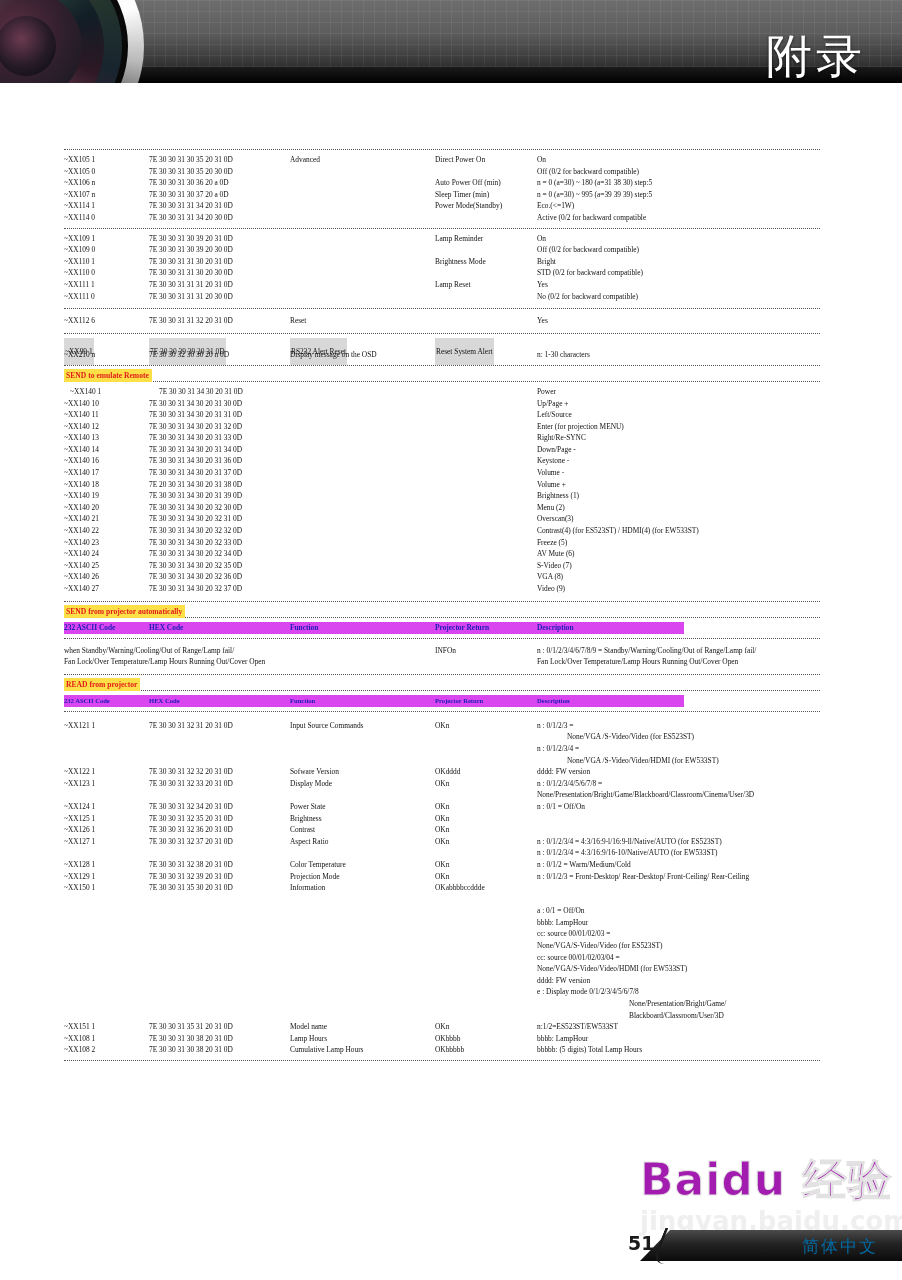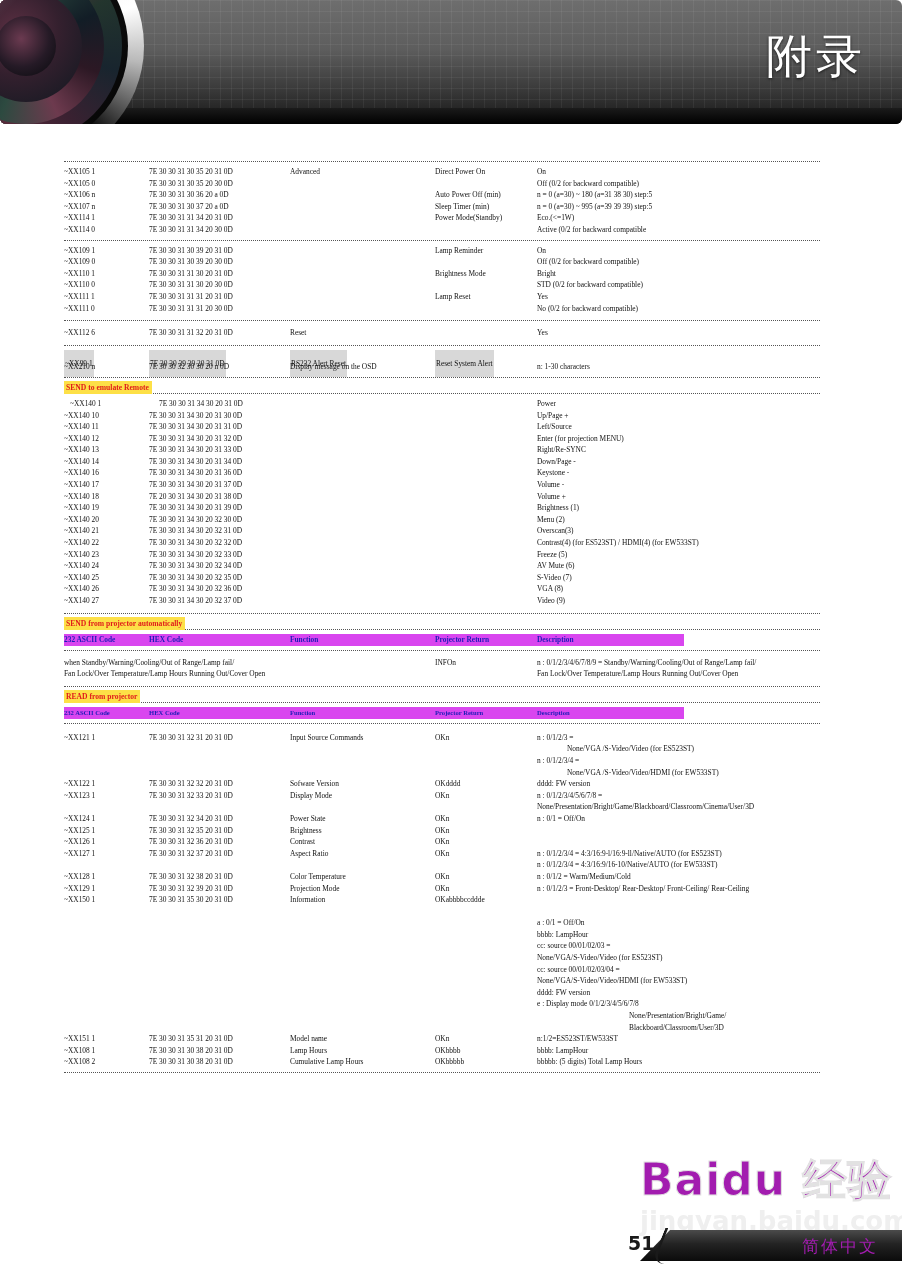--- a/index.html
+++ b/index.html
@@ -7,27 +7,26 @@
   body {
     width: 902px; height: 1280px;
     background: #ffffff;
     font-family: "Liberation Serif", serif;
     position: relative;
     overflow: hidden;
   }
 
   
   .header-band {
-    position: absolute; top:0; left:0; width:902px; height:124px;
+    position: absolute; top:0; left:0; width:902px; height:83px;
     background:
       repeating-linear-gradient(to right, rgba(255,255,255,0.055) 0 1px, transparent 1px 11px),
       repeating-linear-gradient(to bottom, rgba(255,255,255,0.055) 0 1px, transparent 1px 11px),
       linear-gradient(to bottom, #6e6e6e 0%, #5d5d5d 40%, #3a3a3a 72%, #161616 100%);
     overflow: hidden;
-    border-radius: 6px;
   }
   .header-band::after{
     content:""; position:absolute; left:0; right:0; bottom:0; height:16px;
     background: linear-gradient(to bottom, #1b1b1b, #000000);
   }
   .header-title {
     position: absolute; right: 36px; top: 26px;
     color: #ffffff; font-size: 46px; letter-spacing: 4px;
     font-family: "DejaVu Sans", sans-serif; font-weight: 400;
     text-shadow: 0 1px 3px rgba(0,0,0,.7);
@@ -50,21 +49,21 @@
     pointer-events:none;
   }
 
   
   .page {
     position: absolute; top: 103px; left: 0; width: 902px;
     padding: 0;
   }
   .content {
     position: relative;
-    margin: 16px auto;
+    margin: 4px auto;
     width: 902px;
     padding: 42px 52px 0 64px;
     font-size: 7.4px;
     line-height: 1;
     color: #111;
   }
 
   
   .rule {
     height: 1px; margin: 0; width: 756px;
@@ -133,21 +132,21 @@
     color: #efefef; font-size: 26px; font-weight: bold; letter-spacing: 0px;
     white-space: nowrap; line-height: 1;
   }
   .foot-bar {
     position: absolute; left: 612px; top: 100px; width: 290px; height: 31px;
     background: linear-gradient(to bottom, #4b4b4b 0%, #232323 45%, #0b0b0b 100%);
     clip-path: polygon(28px 100%, 58px 0, 100% 0, 100% 100%);
   }
   .foot-lang {
     position: absolute; right: 24px; top: 105px;
-    color: #a21caf; font-size: 17px; letter-spacing: 2px;
+    color: #0369a1; font-size: 17px; letter-spacing: 2px;
     font-family: Liberation Mono, monospace;
   }
   .foot-num {
     position: absolute; left: 628px; top: 102px;
     color: #1a1a1a; font-size: 19px; font-weight: bold;
     font-family: "DejaVu Sans", sans-serif;
   }
   .foot-slash {
     position: absolute; left: 658px; top: 98px; width: 24px; height: 36px;
     border-left: 3px solid #1a1a1a;

